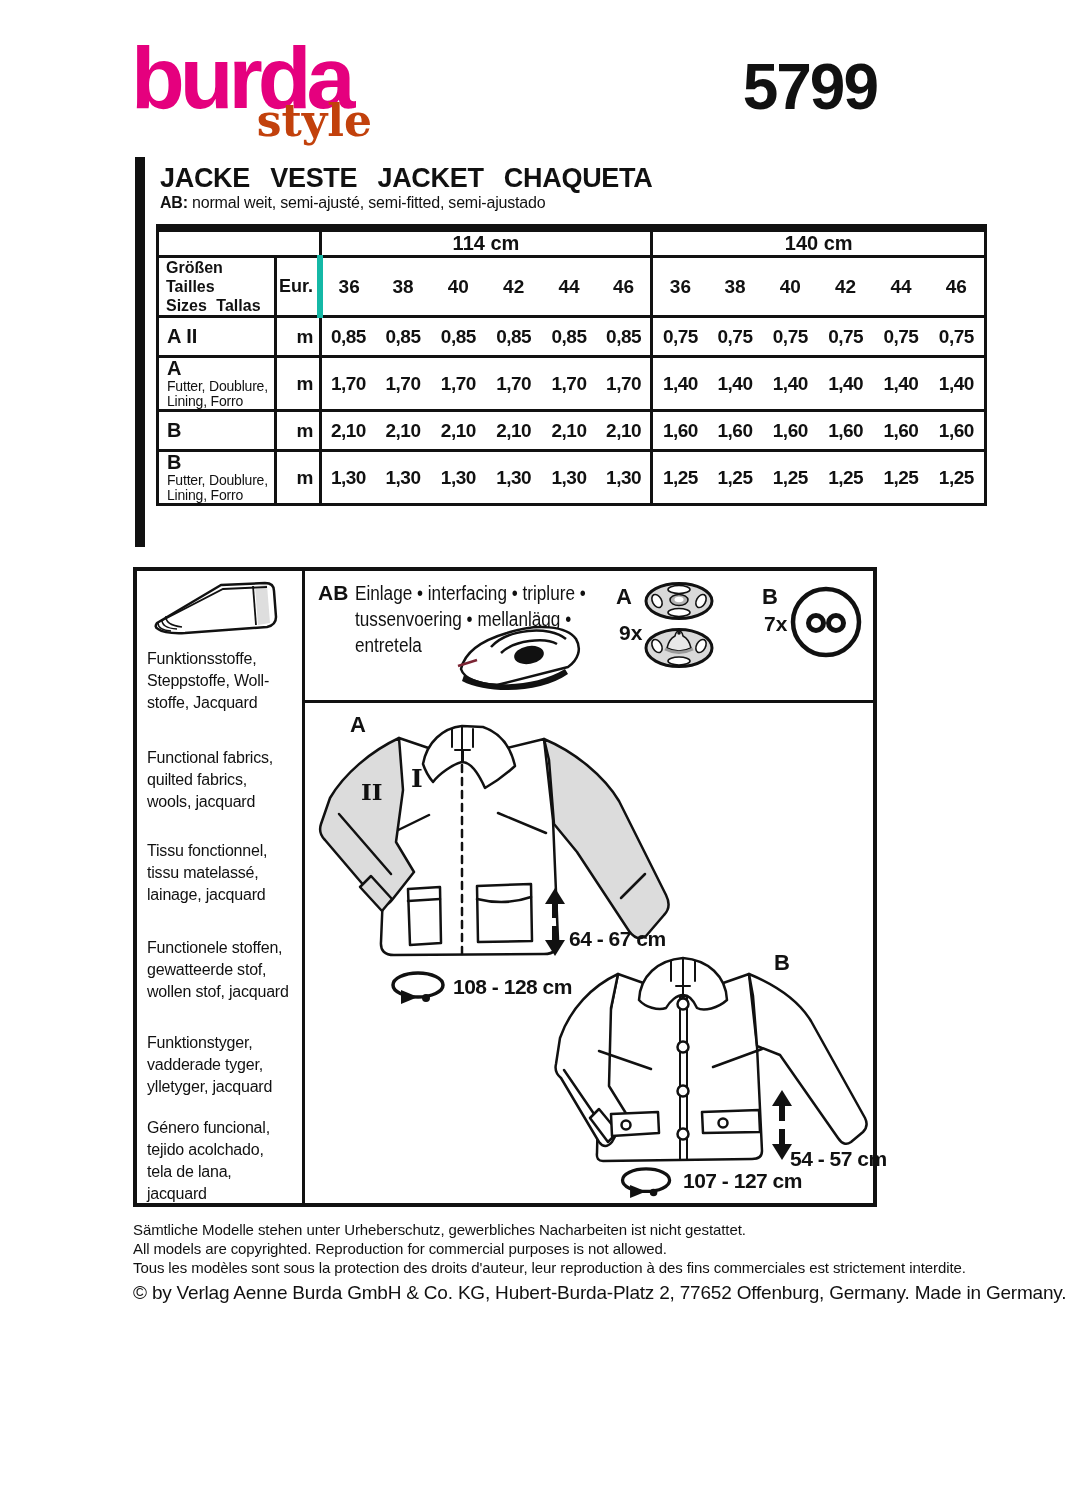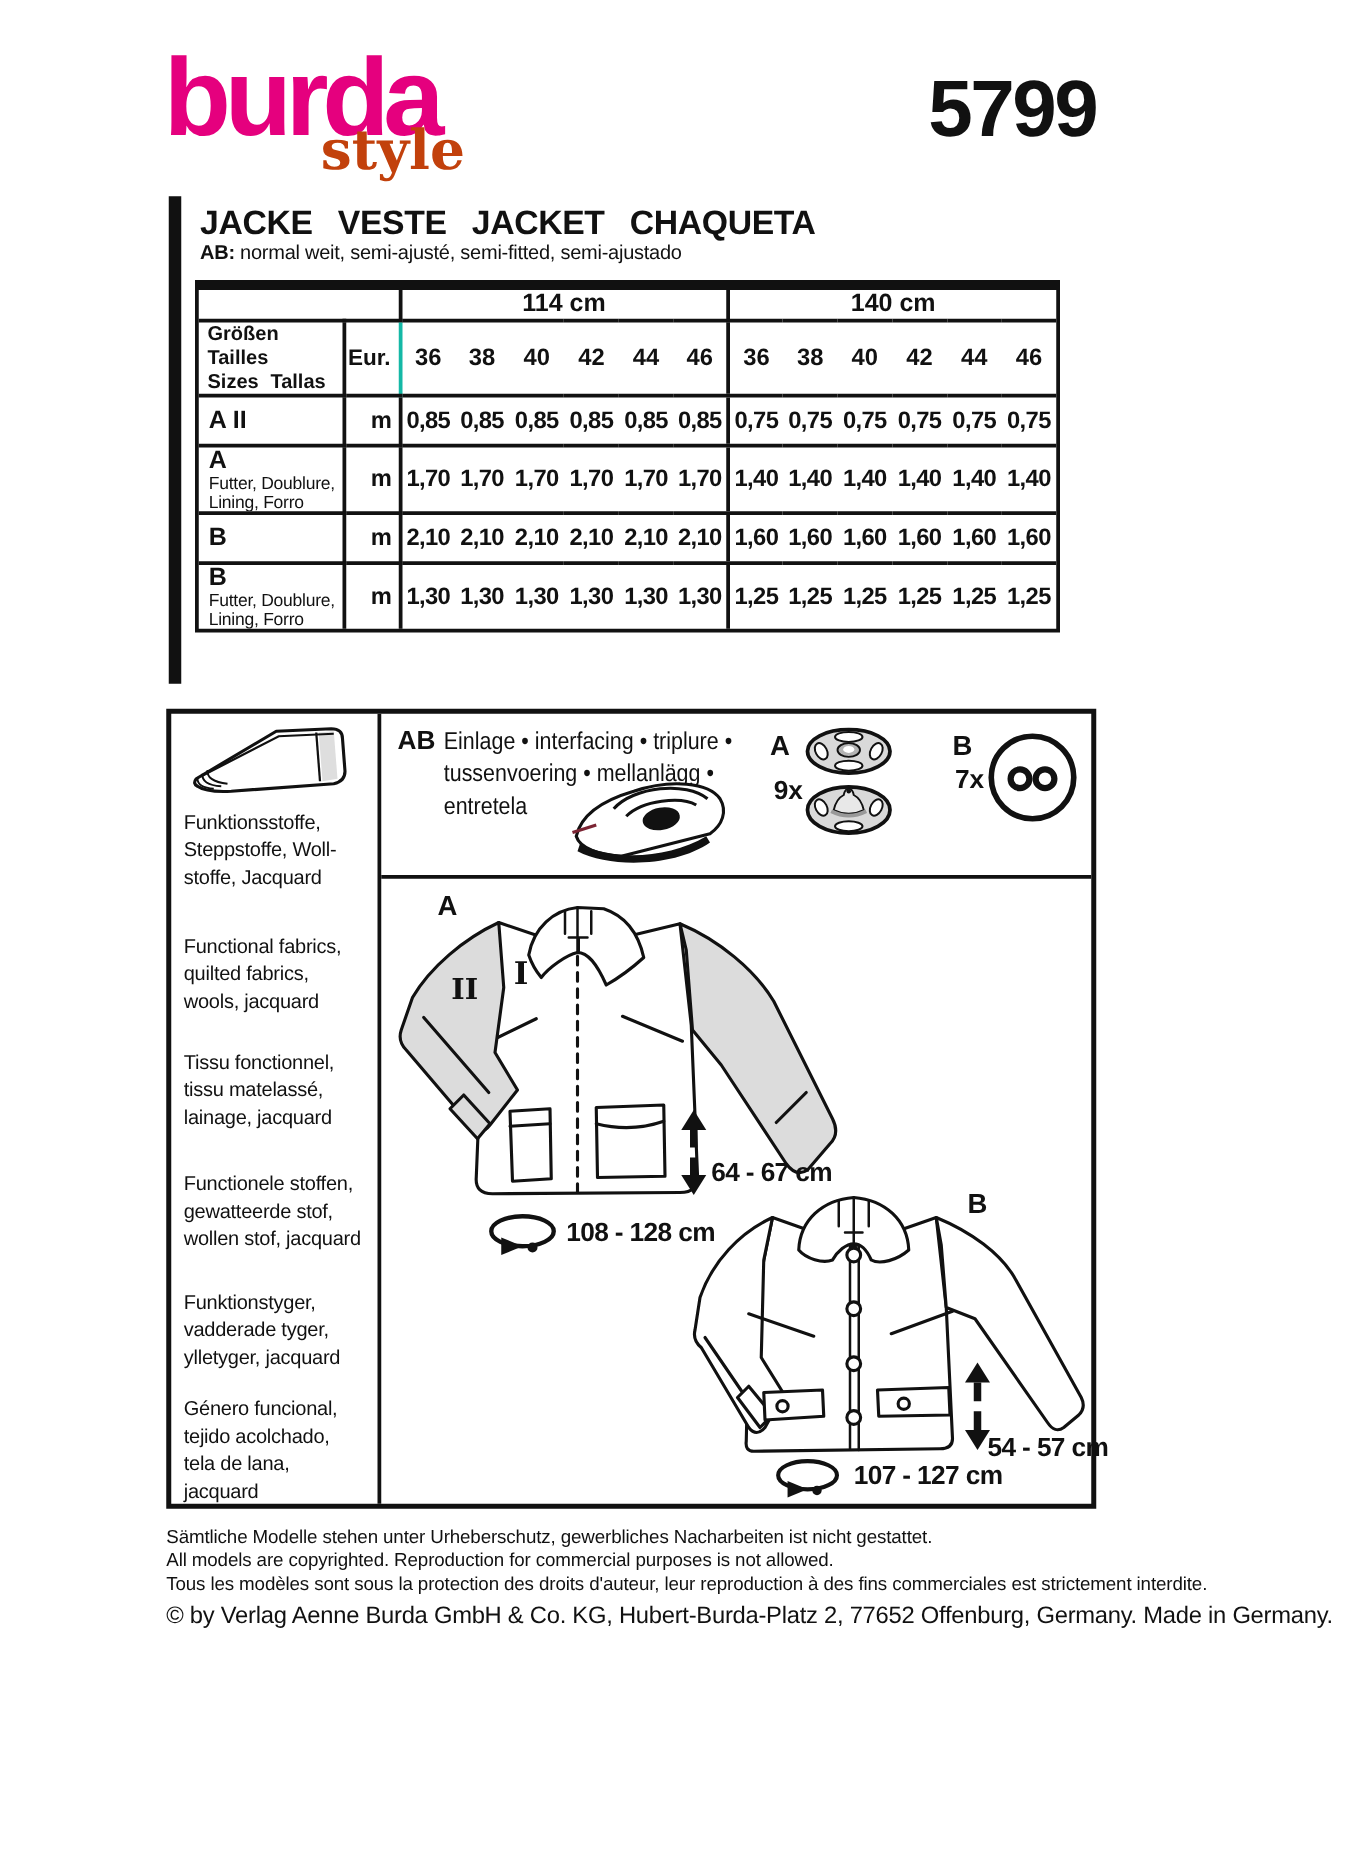--- a/index.html
+++ b/index.html
@@ -15,35 +15,35 @@
               line-height:1;color:#c2410c;}
   .pattern-number{left:657px;top:28px;width:220px;text-align:right;
                   font-size:64px;font-weight:700;letter-spacing:-2px;line-height:1;margin-top:27px;}
   .title-bar{left:135px;top:157px;width:10px;height:390px;background:#111;}
   .page-title{left:160px;top:163px;font-size:27px;font-weight:700;word-spacing:13px;
               letter-spacing:-.3px;white-space:nowrap;}
   .page-subtitle{left:160px;top:194px;font-size:16px;letter-spacing:-.2px;white-space:nowrap;}
   .page-subtitle b{font-weight:700;}
 
   
-  .table-wrap{left:156px;top:224px;width:692px;border:3px solid #111;border-top:8px solid #111;
+  .table-wrap{left:156px;top:224px;width:831px;border:3px solid #111;border-top:8px solid #111;
               box-sizing:border-box;}
   table.fab{border-collapse:collapse;width:100%;table-layout:fixed;}
   table.fab td{border-bottom:3px solid #111;padding:0;vertical-align:middle;overflow:hidden;}
   table.fab tr:last-child td{border-bottom:none;}
   .col-label{width:116px;}
   .col-eur{width:45px;}
   .hr1-left{border-right:3px solid #111;}
   .grp{border-right:3px solid #111;}
   .mid{border-left:3px solid #111;}
   .wg{text-align:center;font-weight:700;font-size:20px;}
   .corner{font-weight:700;font-size:16px;line-height:19px;word-spacing:5px;
           padding-left:7px !important;white-space:pre-line;border-right:3px solid #111;}
-  .eur-h{font-weight:700;font-size:18px;text-align:center;padding-right:4px !important;
-         border-right:3px solid #14b8a6;}
+  .eur-h{font-weight:700;font-size:18px;text-align:right;padding-right:4px !important;
+         border-right:6px solid #14b8a6;}
   .sz{text-align:center;font-weight:700;font-size:19px;}
   .rlabel{padding-left:8px !important;border-right:3px solid #111;}
   .rlabel .main{font-weight:700;font-size:20px;line-height:21px;}
   .rlabel .sub{font-size:14px;line-height:15px;letter-spacing:-.2px;white-space:pre-line;}
   .unit{font-weight:700;font-size:19px;text-align:right;padding-right:5px !important;
         border-right:3px solid #111;}
   .val{text-align:center;font-weight:700;font-size:19px;letter-spacing:-.5px;}
 
   
   .lower-box{left:133px;top:567px;width:736px;height:632px;border:4px solid #111;}

